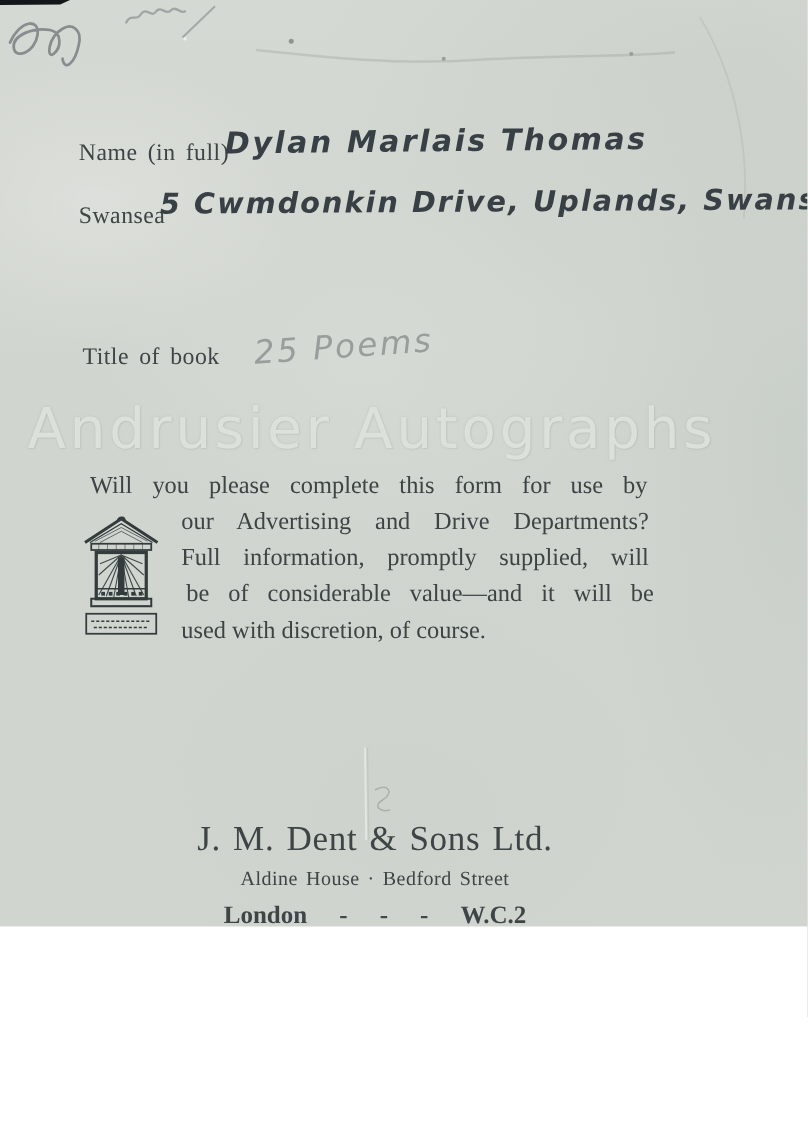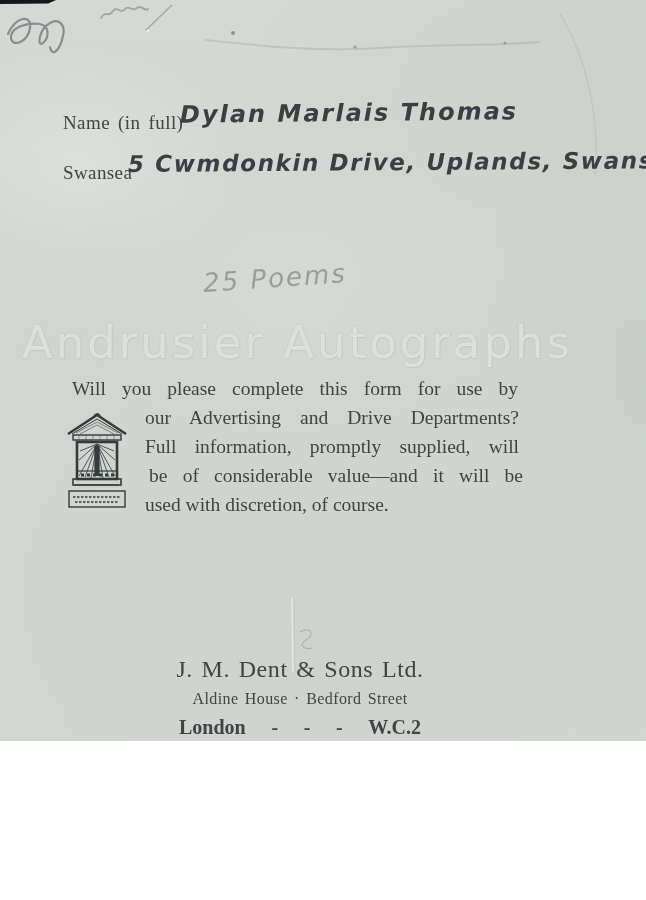--- a/index.html
+++ b/index.html
@@ -36,21 +36,21 @@
   }
   .notice-line{position:absolute;color:#3d4446;font-size:19.5px;
     text-align:justify;text-align-last:justify;line-height:24px;}
   .nl1{left:72px;top:377px;width:446px;}
   .nl2{left:145px;top:406px;width:374px;}
   .nl3{left:145px;top:435px;width:374px;}
   .nl4{left:149px;top:464px;width:374px;}
   .nl5{left:145px;top:493px;width:374px;text-align:right;text-align-last:left;}
   .emblem{position:absolute;left:66px;top:413px;}
   .publisher{position:absolute;left:150px;top:656px;width:300px;text-align:center;color:#3e4547;}
-  .pub-name{font-size:24px;letter-spacing:0.6px;word-spacing:2px;}
+  .pub-name{font-size:28px;letter-spacing:0.6px;word-spacing:2px;}
   .pub-street{font-size:16px;margin-top:7px;letter-spacing:0.4px;word-spacing:2px;}
   .pub-city{display:flex;justify-content:space-between;width:242px;margin:8px auto 0 auto;font-size:20px;font-weight:bold;}
   .pub-city span{display:inline-block;}
   .edge-strip{position:absolute;left:0;top:0;width:56px;height:4px;background:#14171a;
     clip-path:polygon(0 0,100% 0,86% 90%,0 100%);}
 </style>
 </head>
 <body>
 
 <div class="paper">
@@ -76,20 +76,21 @@
 
     <path d="M300,632 C310,626 316,634 306,640 C298,645 304,650 312,648" fill="none" stroke="rgba(128,136,132,0.45)" stroke-width="1.2"></path>
   </svg>
 
   <div class="label" style="left:63px;top:112px;">Name (in full)</div>
   <div class="hand hand-name">Dylan Marlais Thomas</div>
 
   <div class="label" style="left:63px;top:162px;">Swansea</div>
   <div class="hand hand-address">5 Cwmdonkin Drive, Uplands, Swansea.</div>
 
+  <div class="label" style="left:66px;top:275px;">Title of book</div>
   <div class="hand hand-title">25 Poems</div>
 
   <div class="watermark">Andrusier Autographs</div>
 
   <div class="notice-line nl1">Will you please complete this form for use by</div>
   <div class="notice-line nl2">our Advertising and Drive Departments?</div>
   <div class="notice-line nl3">Full information, promptly supplied, will</div>
   <div class="notice-line nl4">be of considerable value—and it will be</div>
   <div class="notice-line nl5">used with discretion, of course.</div>
 

